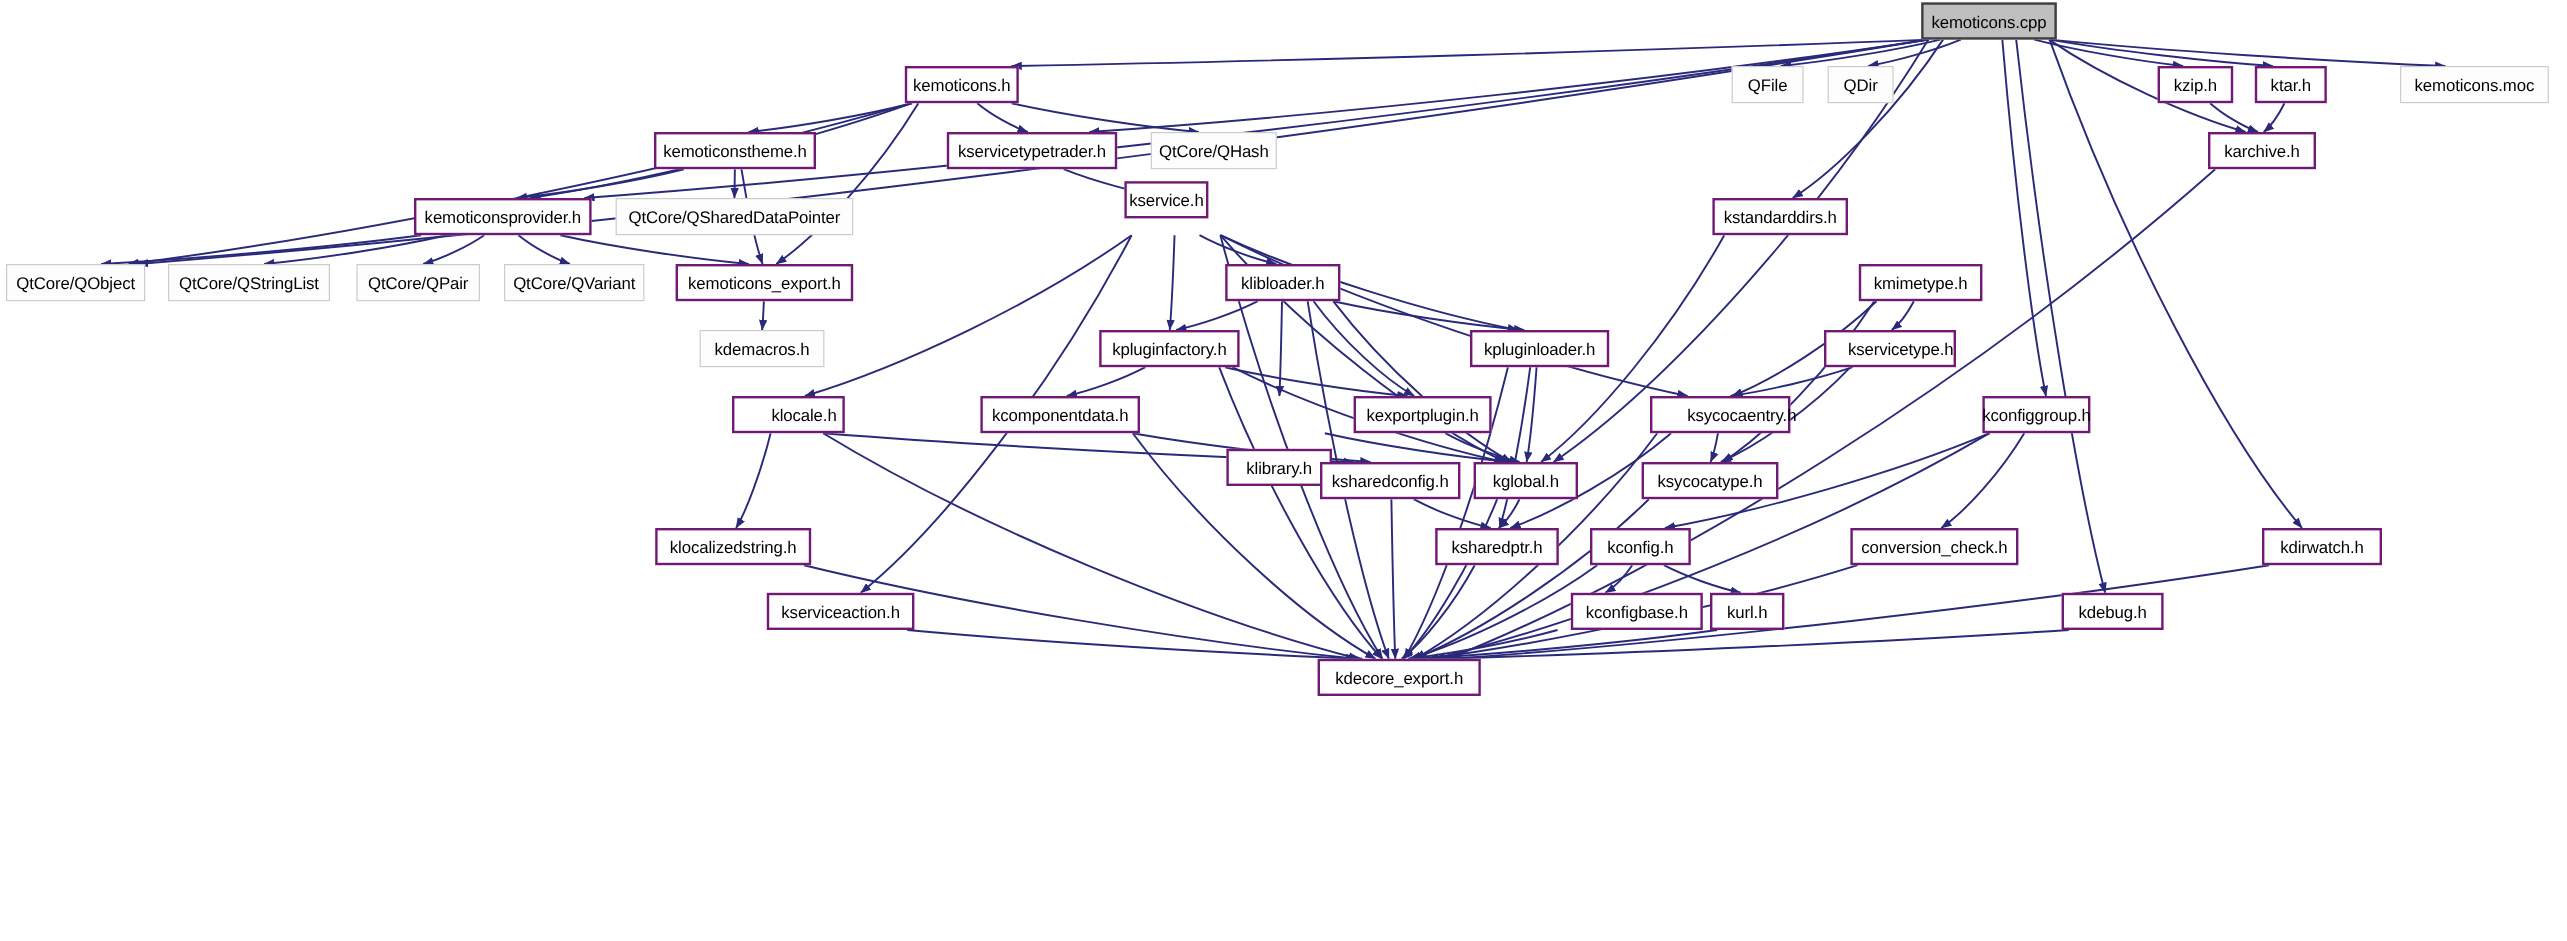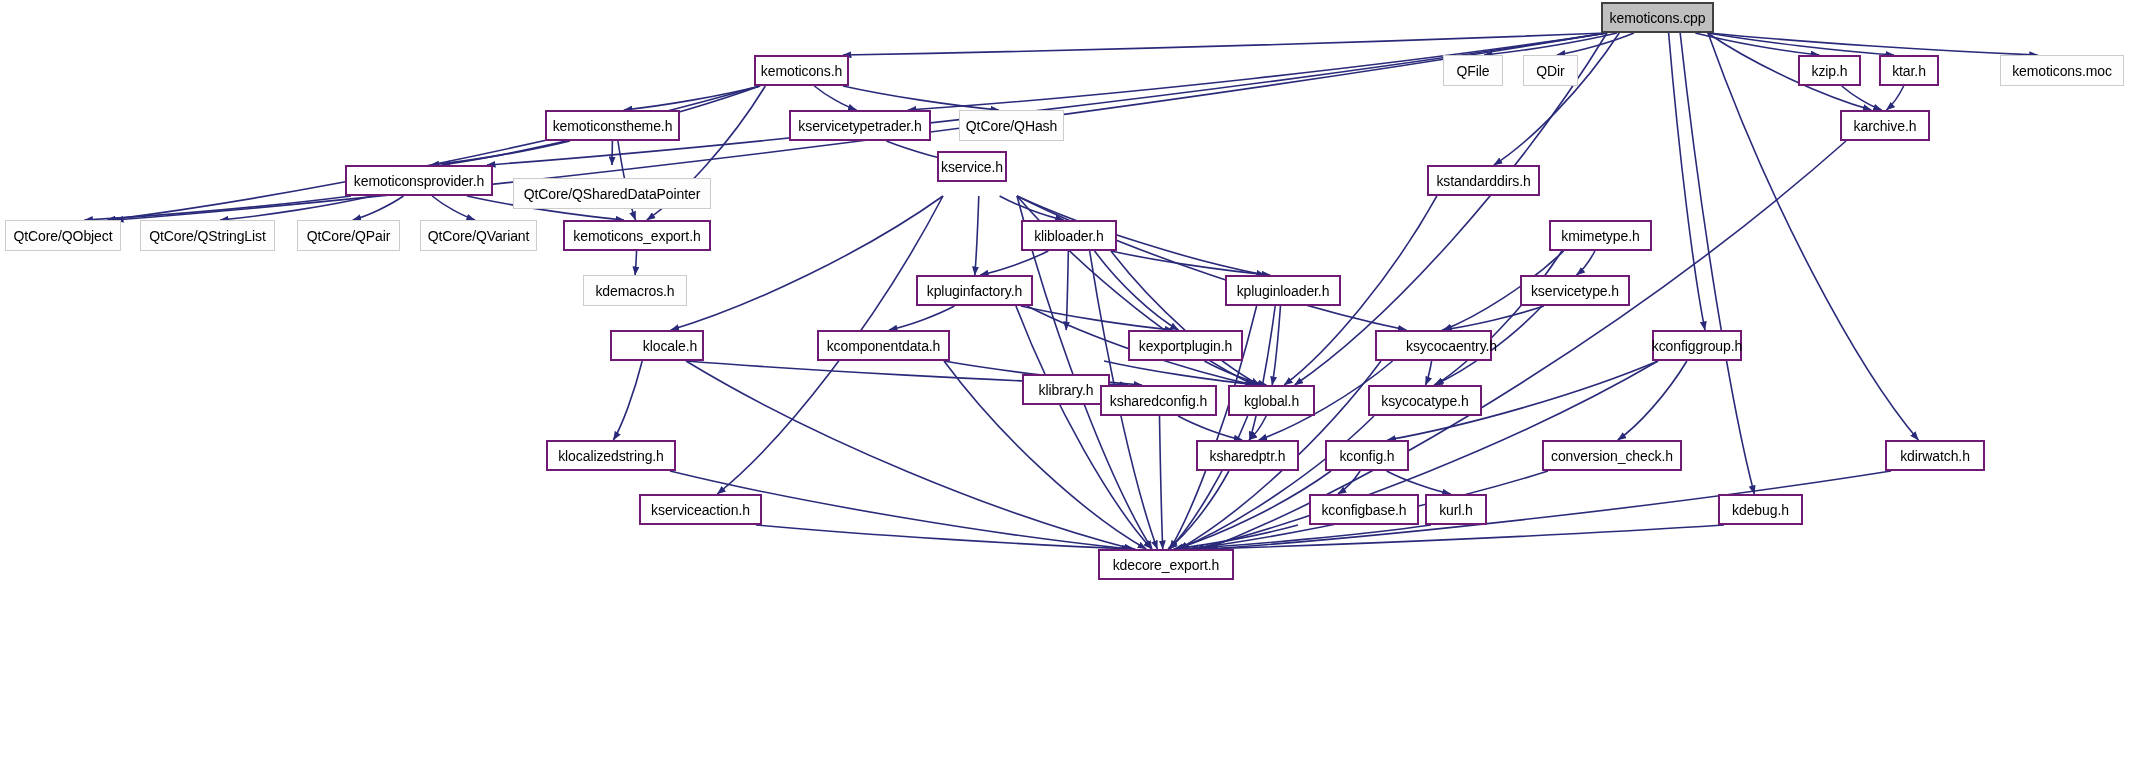--- a/index.html
+++ b/index.html
@@ -189,21 +189,21 @@
     </div>
     <div class="gnode faint" style="left: 959px; top: 110px; width: 105px;">
       <span>QtCore/QHash</span>
     </div>
     <div class="gnode strong" style="left: 1840px; top: 110px; width: 90px;">
       <span>karchive.h</span>
     </div>
     <div class="gnode strong" style="left: 345px; top: 165px; width: 148px;">
       <span>kemoticonsprovider.h</span>
     </div>
-    <div class="gnode faint" style="left: 513px; top: 165px; width: 198px; margin-top: 13px;">
+    <div class="gnode faint" style="left: 513px; top: 165px; width: 198px;">
       <span>QtCore/QSharedDataPointer</span>
     </div>
     <div class="gnode strong" style="left: 937px; top: 151px; width: 70px;">
       <span>kservice.h</span>
     </div>
     <div class="gnode strong" style="left: 1427px; top: 165px; width: 113px;">
       <span>kstandarddirs.h</span>
     </div>
     <div class="gnode faint" style="left: 5px; top: 220px; width: 116px;">
       <span>QtCore/QObject</span>
@@ -228,21 +228,21 @@
     </div>
     <div class="gnode faint" style="left: 583px; top: 275px; width: 104px;">
       <span>kdemacros.h</span>
     </div>
     <div class="gnode strong" style="left: 916px; top: 275px; width: 117px;">
       <span>kpluginfactory.h</span>
     </div>
     <div class="gnode strong" style="left: 1225px; top: 275px; width: 116px;">
       <span>kpluginloader.h</span>
     </div>
-    <div class="gnode strong" style="left: 1520px; top: 275px; width: 110px;">
+    <div class="gnode strong" style="left: 1520px; top: 275px; width: 110px; justify-content: flex-end;">
       <span>kservicetype.h</span>
     </div>
     <div class="gnode strong" style="left: 610px; top: 330px; width: 94px; padding-left: 26px;">
       <span>klocale.h</span>
     </div>
     <div class="gnode strong" style="left: 817px; top: 330px; width: 133px;">
       <span>kcomponentdata.h</span>
     </div>
     <div class="gnode strong" style="left: 1022px; top: 330px; width: 88px; margin-top: 44px;">
       <span>klibrary.h</span>

